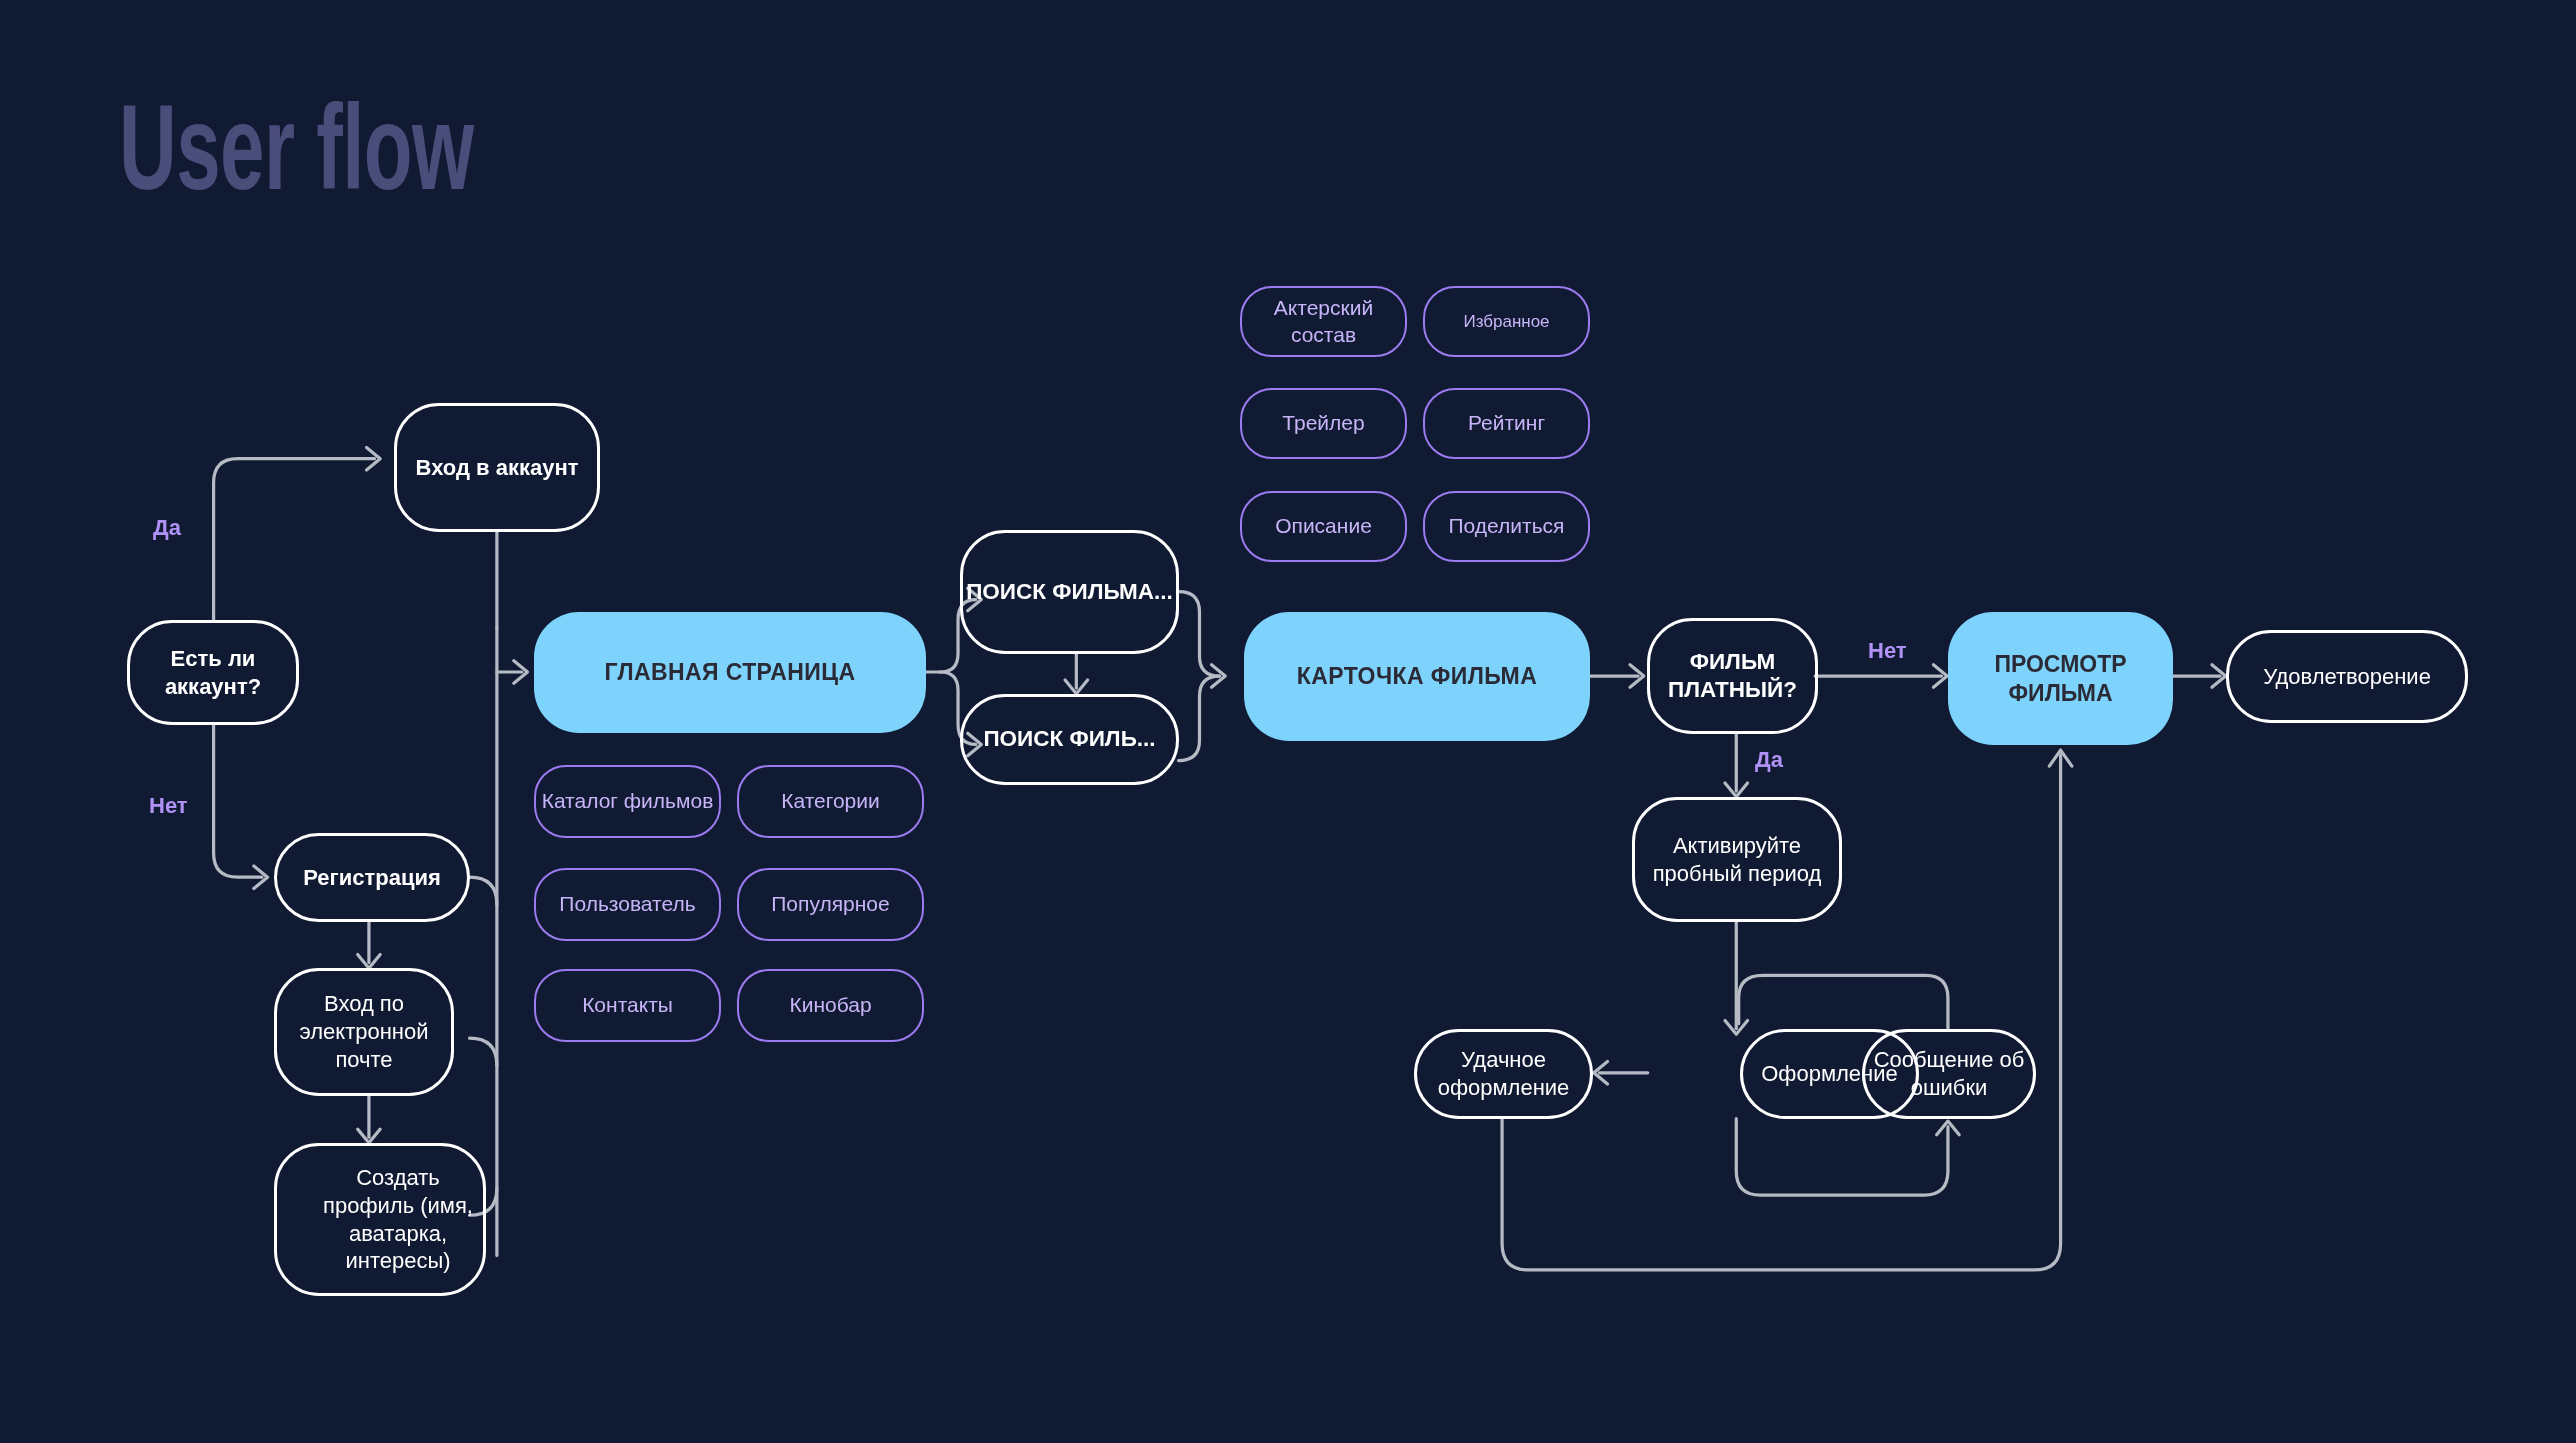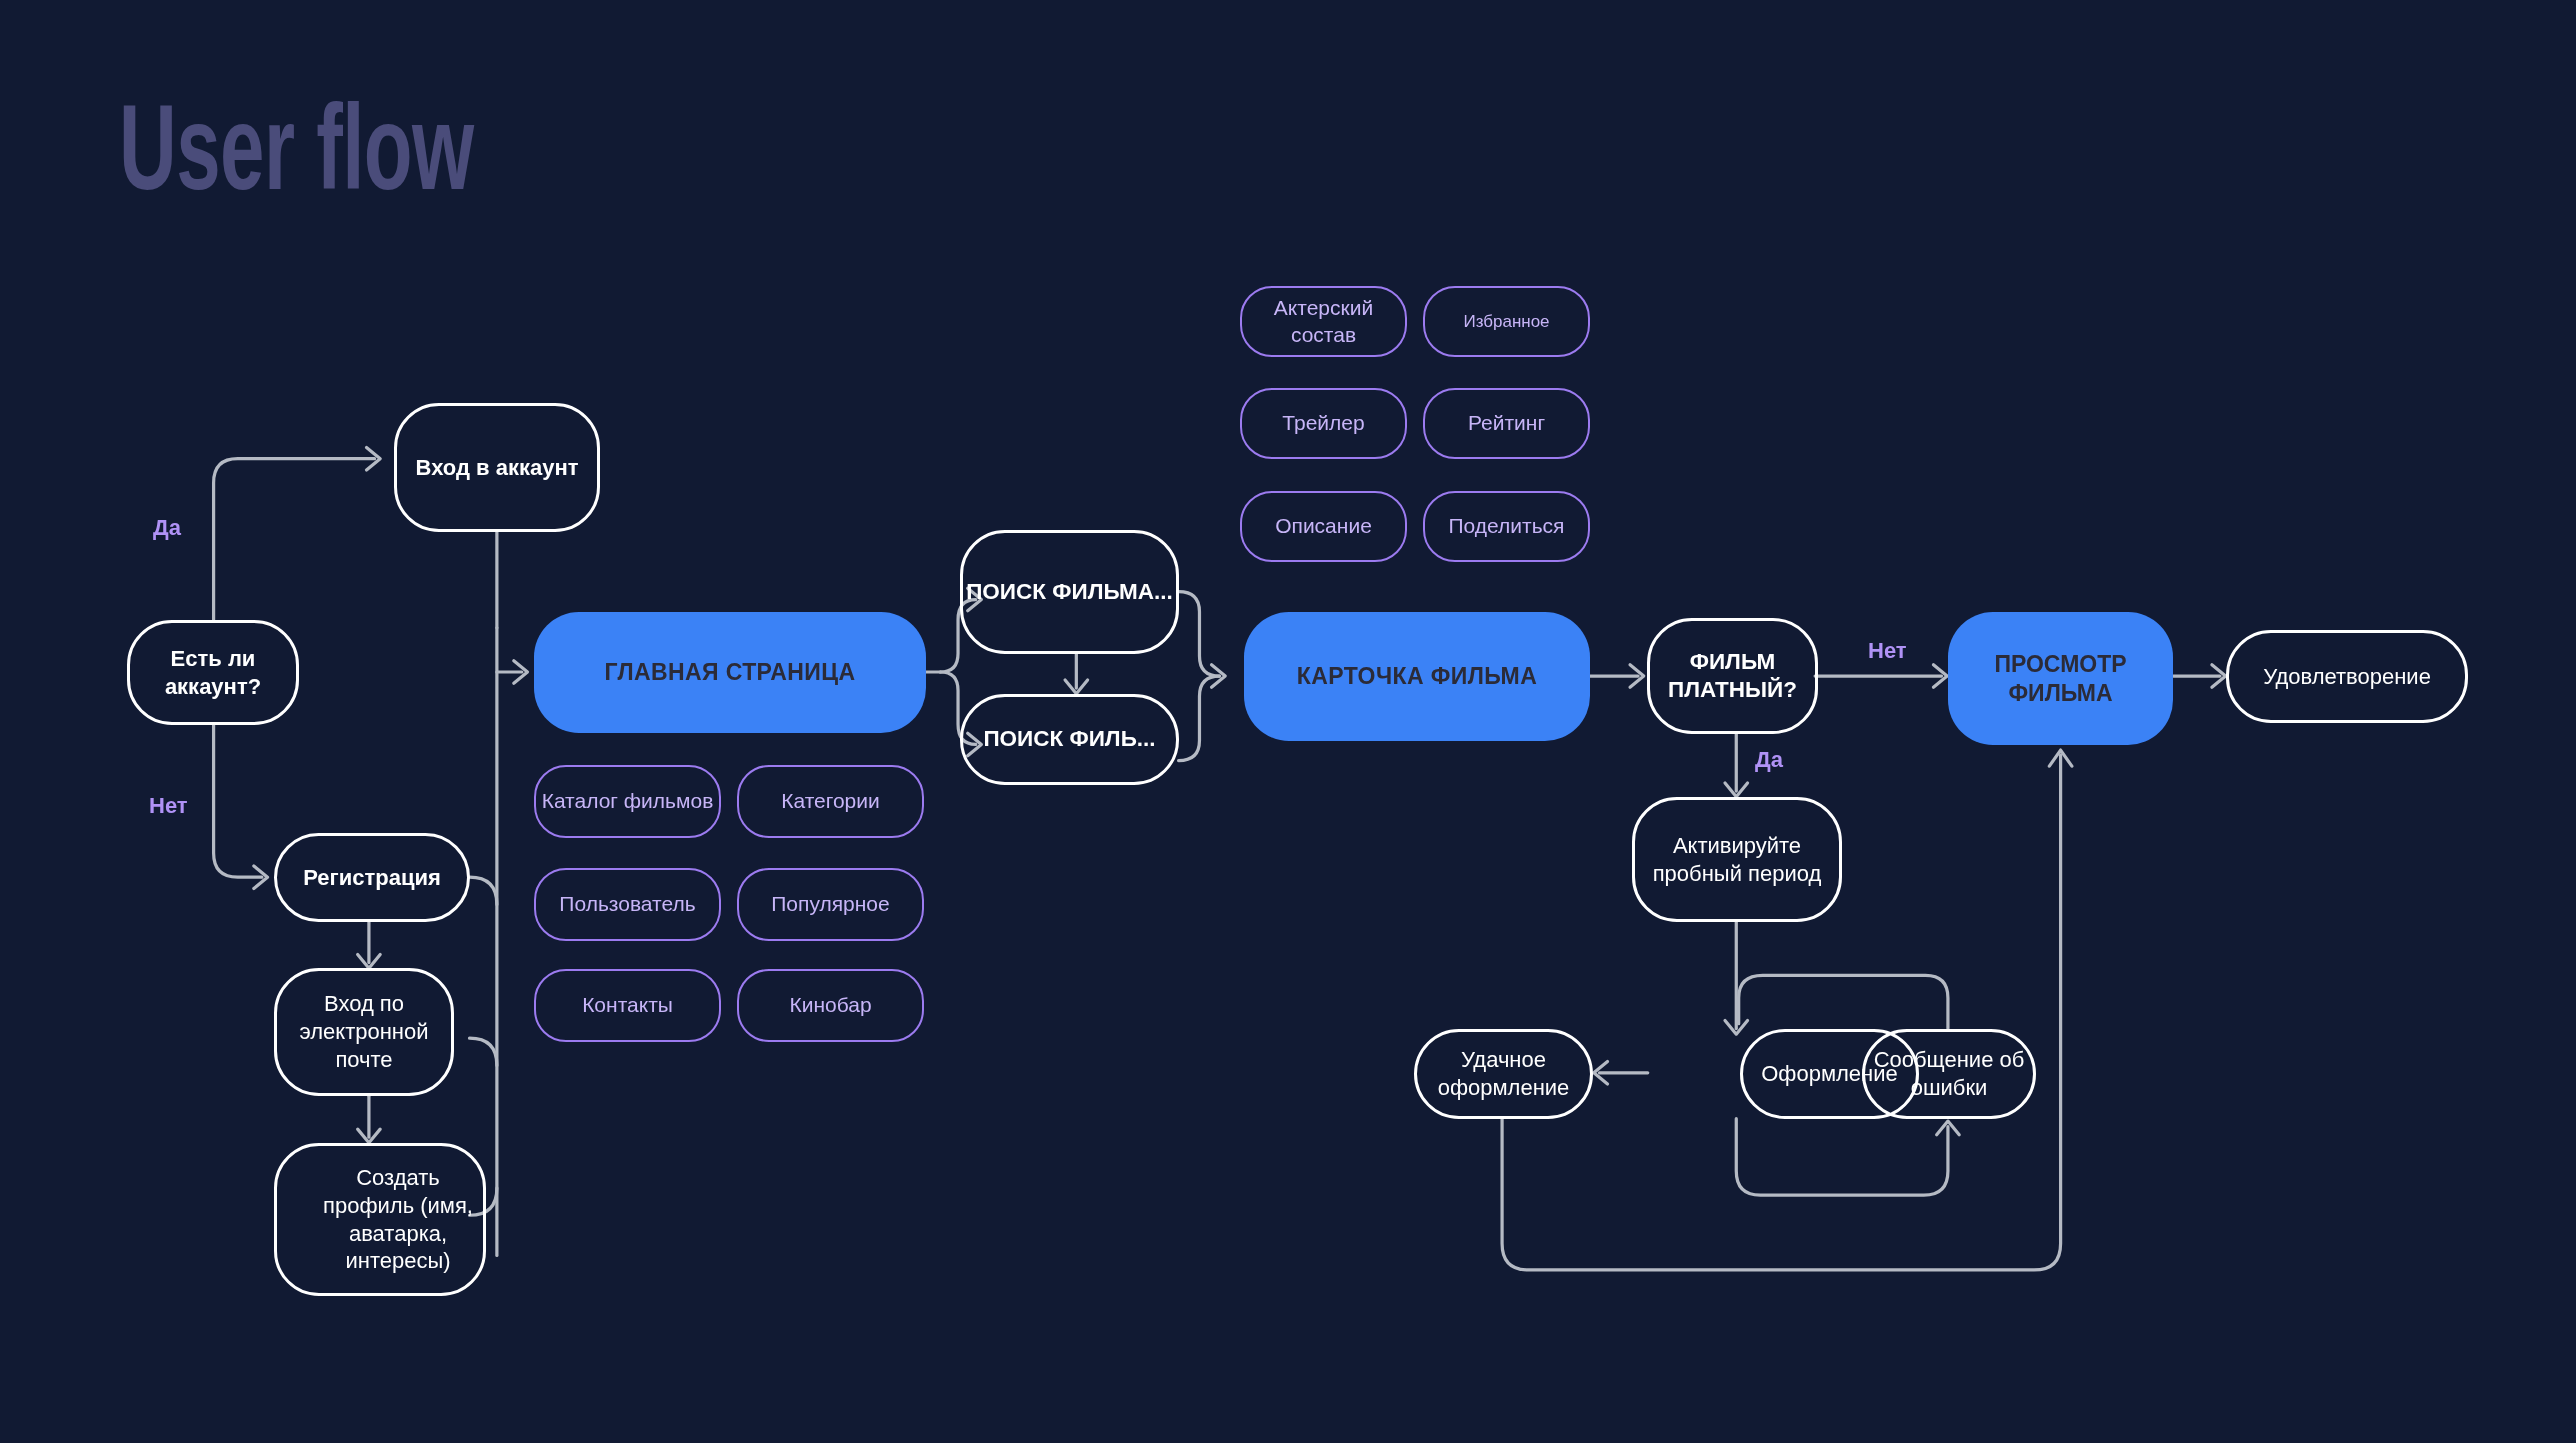--- a/index.html
+++ b/index.html
@@ -62,21 +62,21 @@
     line-height: 1.26;
   }
   
   .n-outline {
     border: 3.2px solid #ffffff;
     color: #ffffff;
     background: transparent;
   }
   
   .n-filled {
-    background: #3b82f6;
+    background: #7dd3fc;
     color: #2b2b38;
     border: none;
     font-weight: 700;
   }
   
   .n-chip {
     border: 2.4px solid #9c7bf0;
     color: #c7b5f7;
     background: transparent;
     border-radius: 32px;

